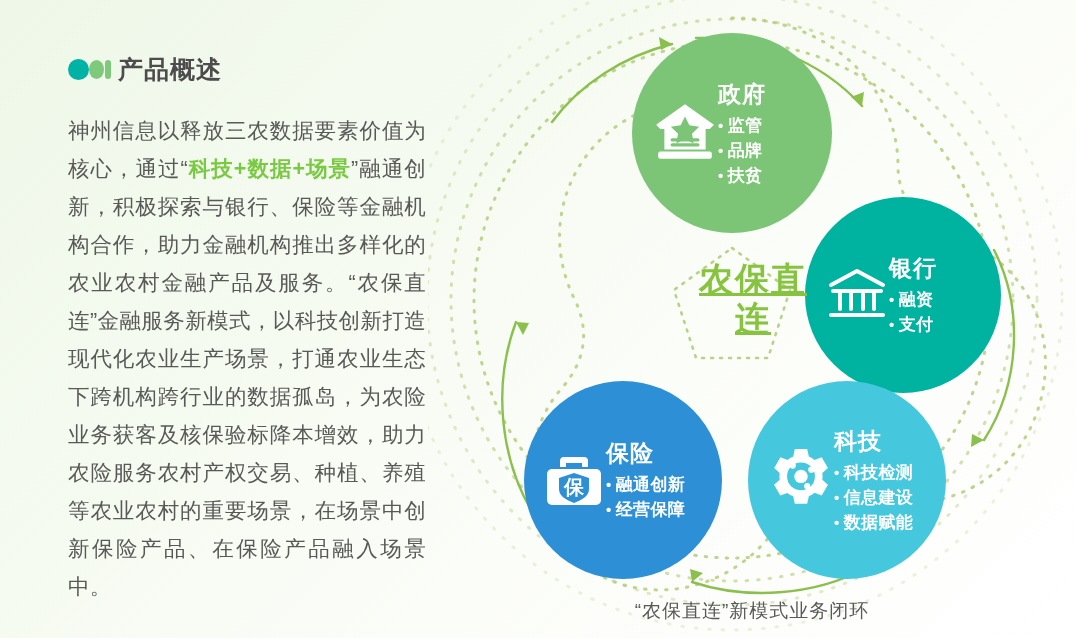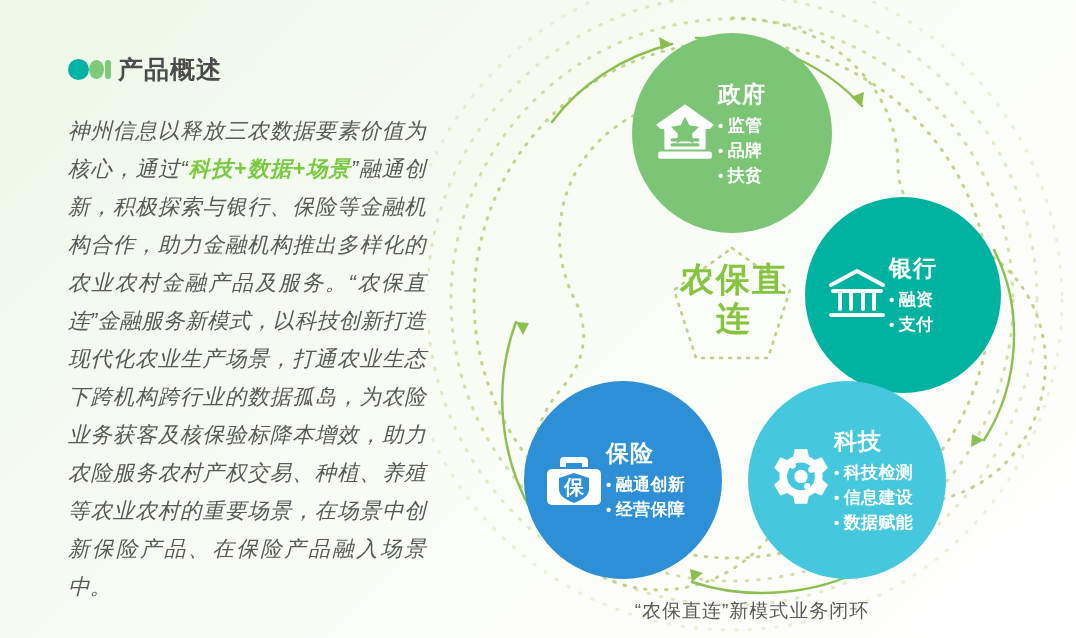--- a/index.html
+++ b/index.html
@@ -64,21 +64,20 @@
     white-space: nowrap;
   }
   .body-text {
     margin-top: 26px;
     font-size: 21.5px;
     line-height: 38px;
     color: #585a56;
     letter-spacing: 0.2px;
     text-align: justify;
     width: 358px;
-    font-style: italic;
   }
   .hl {
     color: #7ac943;
     font-weight: 700;
   }
 
   
   .diagram {
     position: absolute;
     left: 428px;
@@ -154,29 +153,30 @@
   }
   #node-tech {
     left: 320px; top: 381px; width: 198px; height: 198px;
     background: #45c8dd;
     padding-left: 20px;
   }
 
   
   #center-label {
     position: absolute;
-    left: 236px;
+    left: 255px;
     top: 260px;
     width: 140px;
     text-align: center;
     color: #86c440;
     font-size: 34px;
     font-weight: 700;
     line-height: 39px;
     letter-spacing: 2px;
+    text-decoration: underline;
   }
 
   .caption {
     position: absolute;
     left: 0;
     top: 598px;
     width: 648px;
     text-align: center;
     font-size: 19px;
     font-weight: 400;

